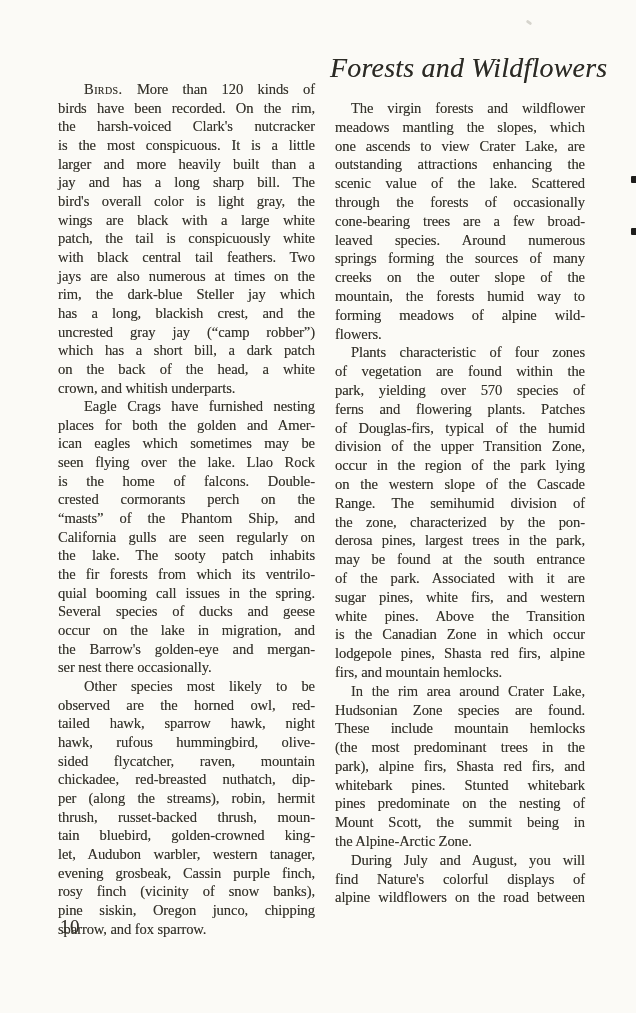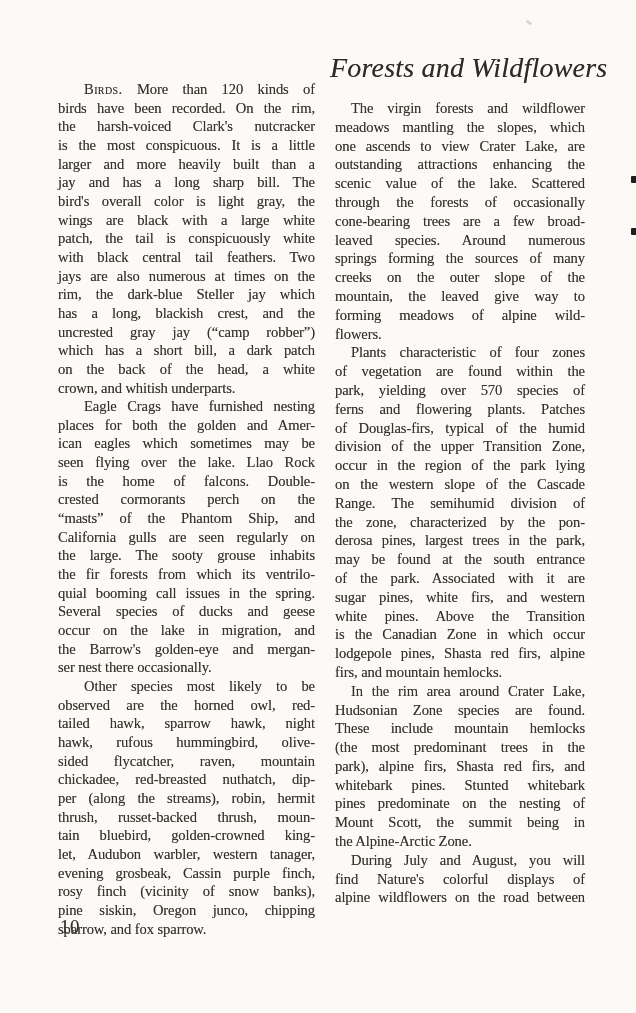--- a/index.html
+++ b/index.html
@@ -78,21 +78,21 @@
       <div class="line">on the back of the head, a white</div>
       <div class="line para-end">crown, and whitish underparts.</div>
       <div class="line indent">Eagle Crags have furnished nesting</div>
       <div class="line">places for both the golden and Amer-</div>
       <div class="line">ican eagles which sometimes may be</div>
       <div class="line">seen flying over the lake.  Llao Rock</div>
       <div class="line">is the home of falcons.  Double-</div>
       <div class="line">crested cormorants perch on the</div>
       <div class="line">“masts” of the Phantom Ship, and</div>
       <div class="line">California gulls are seen regularly on</div>
-      <div class="line">the large.  The sooty grouse inhabits</div>
+      <div class="line">the lake.  The sooty patch inhabits</div>
       <div class="line">the fir forests from which its ventrilo-</div>
       <div class="line">quial booming call issues in the spring.</div>
       <div class="line">Several species of ducks and geese</div>
       <div class="line">occur on the lake in migration, and</div>
       <div class="line">the Barrow's golden-eye and mergan-</div>
       <div class="line para-end">ser nest there occasionally.</div>
       <div class="line indent">Other species most likely to be</div>
       <div class="line">observed are the horned owl, red-</div>
       <div class="line">tailed hawk, sparrow hawk, night</div>
       <div class="line">hawk, rufous hummingbird, olive-</div>
@@ -114,21 +114,21 @@
       <div class="line indent">The virgin forests and wildflower</div>
       <div class="line">meadows mantling the slopes, which</div>
       <div class="line">one ascends to view Crater Lake, are</div>
       <div class="line">outstanding attractions enhancing the</div>
       <div class="line">scenic value of the lake.  Scattered</div>
       <div class="line">through the forests of occasionally</div>
       <div class="line">cone-bearing trees are a few broad-</div>
       <div class="line">leaved species.  Around numerous</div>
       <div class="line">springs forming the sources of many</div>
       <div class="line">creeks on the outer slope of the</div>
-      <div class="line">mountain, the leaved give way to</div>
+      <div class="line">mountain, the forests humid way to</div>
       <div class="line">forming meadows of alpine wild-</div>
       <div class="line para-end">flowers.</div>
       <div class="line indent">Plants characteristic of four zones</div>
       <div class="line">of vegetation are found within the</div>
       <div class="line">park, yielding over 570 species of</div>
       <div class="line">ferns and flowering plants.  Patches</div>
       <div class="line">of Douglas-firs, typical of the humid</div>
       <div class="line">division of the upper Transition Zone,</div>
       <div class="line">occur in the region of the park lying</div>
       <div class="line">on the western slope of the Cascade</div>

